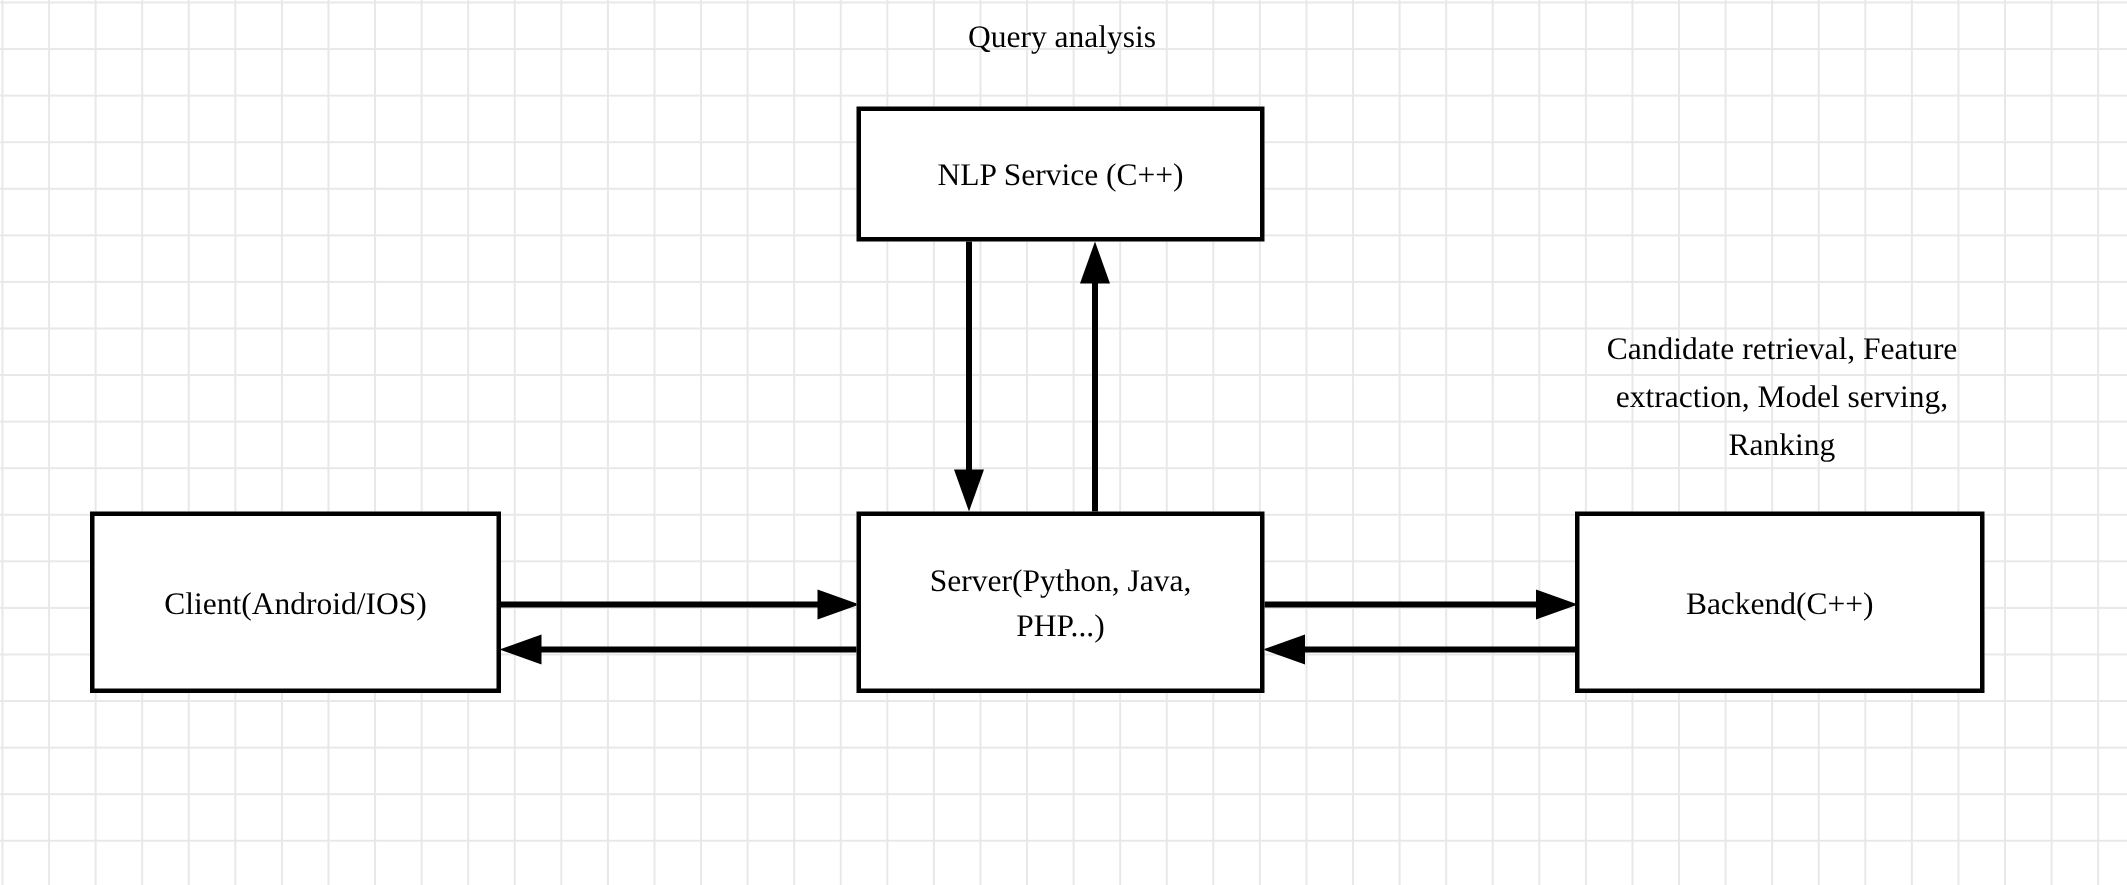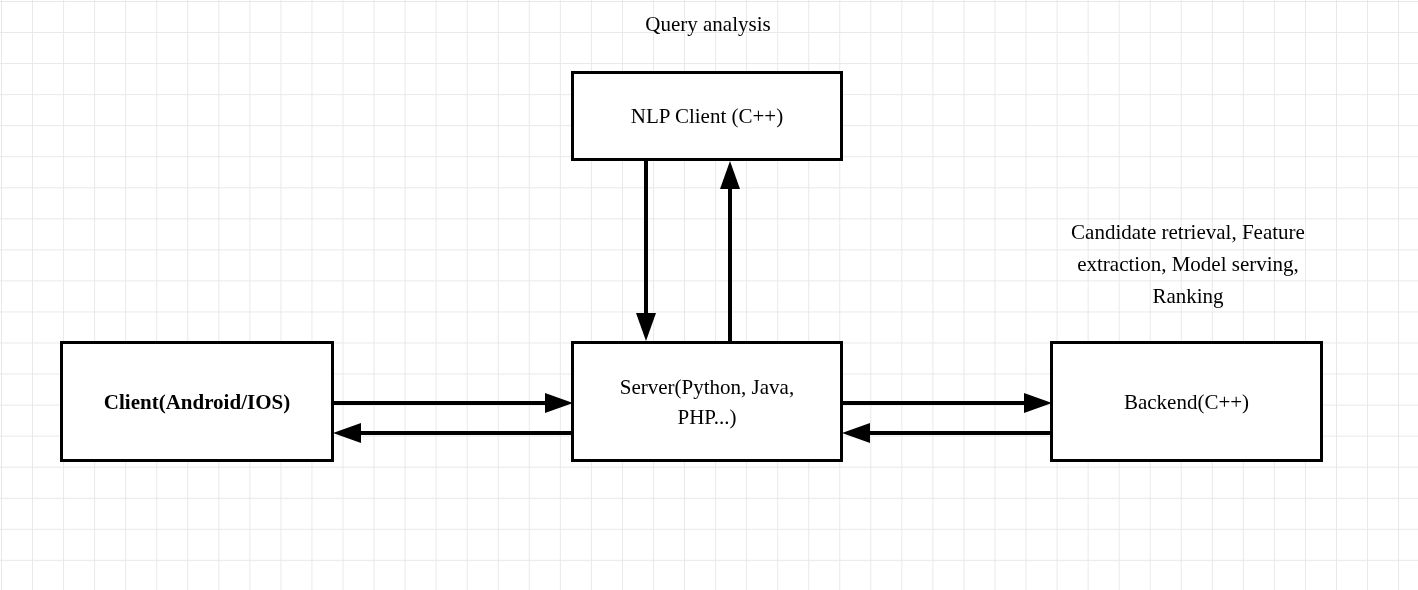--- a/index.html
+++ b/index.html
@@ -103,24 +103,24 @@
   </div>
 
   <div class="edge" style="left:841px; top:422px; width:212px; height:22px;">
     <svg width="212" height="22" viewBox="0 0 212 22">
       <line x1="20" y1="11" x2="212" y2="11" stroke="#000000" stroke-width="4"></line>
       <polygon points="1,11 29,1 29,21" fill="#000000"></polygon>
     </svg>
   </div>
 
   <div class="node-box" style="left:571px; top:71px; width:272px; height:90px;">
-    <span class="node-label">NLP Client (C++)</span>
+    <span class="node-label">NLP Service (C++)</span>
   </div>
 
-  <div class="node-box" style="left:60px; top:341px; width:274px; height:121px;font-weight:bold;">
+  <div class="node-box" style="left:60px; top:341px; width:274px; height:121px;">
     <span class="node-label">Client(Android/IOS)</span>
   </div>
 
   <div class="node-box" style="left:1050px; top:341px; width:273px; height:121px;">
     <span class="node-label">Backend(C++)</span>
   </div>
 
   <div class="node-box" style="left:571px; top:341px; width:272px; height:121px;">
     <span class="node-label">Server(Python, Java,
 PHP...)</span>

